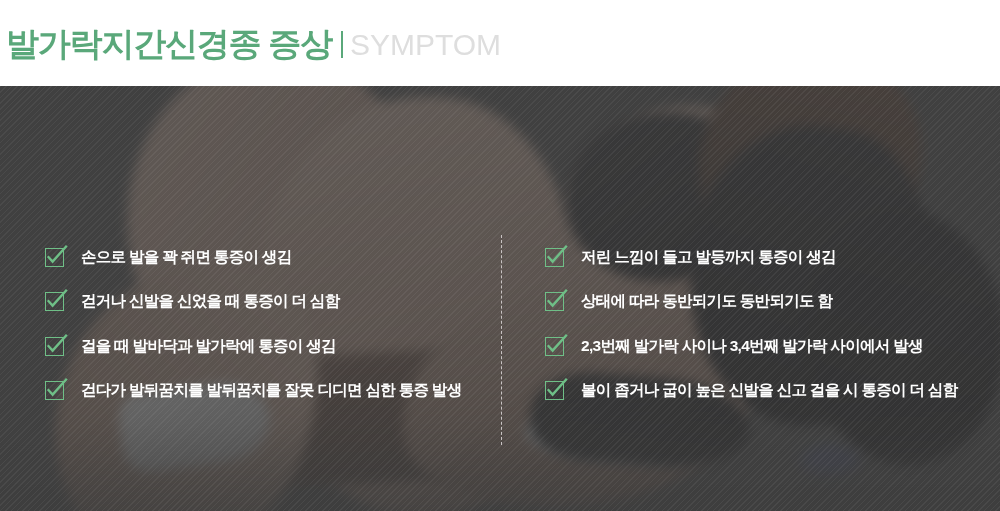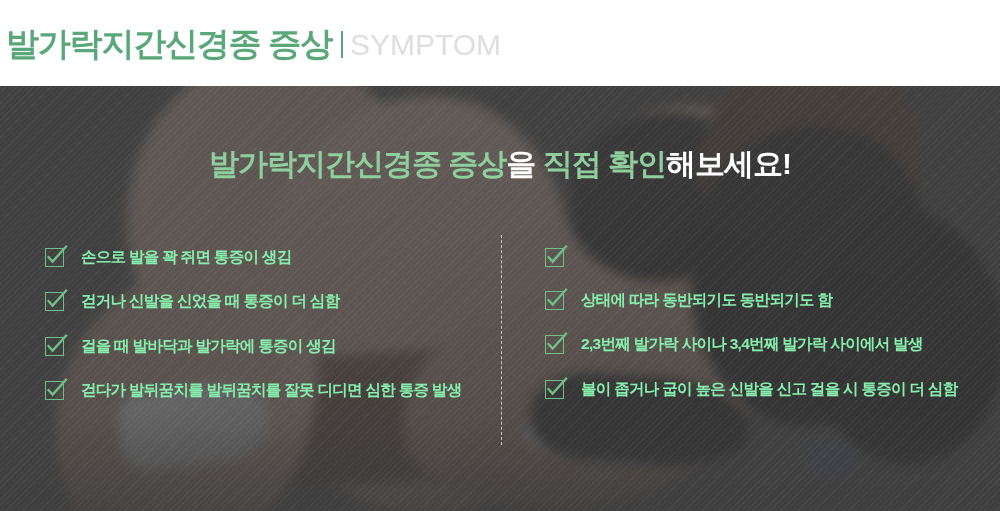--- a/index.html
+++ b/index.html
@@ -204,21 +204,21 @@
   }
   .chk {
     flex:0 0 auto;
     width:19px; height:19px;
     margin-right:17px;
     margin-top:2px;
     position:relative;
   }
   .chk svg { display:block; overflow:visible; }
   .item-label {
-    color:#86efac;
+    color:#ffffff;
     font-size:15.5px;
     font-weight:bold;
     line-height:1.45;
     letter-spacing:-0.7px;
   }
 </style>
 </head>
 <body>
 
 <div id="page">
@@ -249,79 +249,77 @@
       <div class="ph shoe-right"></div>
       <div class="ph blue-dot"></div>
       <div class="ph floor-shade"></div>
     </div>
 
     <div class="wash"></div>
     <div class="stripes"></div>
 
     <div class="content">
 
-      <div class="headline">
-        <span class="grn">발가락지간신경종 증상</span><span class="wht">을 </span><span class="grn">직접 확인</span><span class="wht">해보세요!</span>
+
+      <div class="divider"></div>
+
+      <div class="col col-left">
+
+        <div class="item">
+          <span class="chk">
+            <svg width="19" height="19" viewBox="0 0 19 19">
+              <rect x="0.5" y="0.5" width="18" height="18" fill="none" stroke="#6fbf87" stroke-width="1"></rect>
+              <path d="M3.6 9.2 L7.6 13.6 L21 -1.4" fill="none" stroke="#6fbf87" stroke-width="2.4" stroke-linecap="square"></path>
+            </svg>
+          </span>
+          <span class="item-label">손으로 발을 꽉 쥐면 통증이 생김</span>
+        </div>
+
+        <div class="item">
+          <span class="chk">
+            <svg width="19" height="19" viewBox="0 0 19 19">
+              <rect x="0.5" y="0.5" width="18" height="18" fill="none" stroke="#6fbf87" stroke-width="1"></rect>
+              <path d="M3.6 9.2 L7.6 13.6 L21 -1.4" fill="none" stroke="#6fbf87" stroke-width="2.4" stroke-linecap="square"></path>
+            </svg>
+          </span>
+          <span class="item-label">걷거나 신발을 신었을 때 통증이 더 심함</span>
+        </div>
+
+        <div class="item">
+          <span class="chk">
+            <svg width="19" height="19" viewBox="0 0 19 19">
+              <rect x="0.5" y="0.5" width="18" height="18" fill="none" stroke="#6fbf87" stroke-width="1"></rect>
+              <path d="M3.6 9.2 L7.6 13.6 L21 -1.4" fill="none" stroke="#6fbf87" stroke-width="2.4" stroke-linecap="square"></path>
+            </svg>
+          </span>
+          <span class="item-label">걸을 때 발바닥과 발가락에 통증이 생김</span>
+        </div>
+
+        <div class="item">
+          <span class="chk">
+            <svg width="19" height="19" viewBox="0 0 19 19">
+              <rect x="0.5" y="0.5" width="18" height="18" fill="none" stroke="#6fbf87" stroke-width="1"></rect>
+              <path d="M3.6 9.2 L7.6 13.6 L21 -1.4" fill="none" stroke="#6fbf87" stroke-width="2.4" stroke-linecap="square"></path>
+            </svg>
+          </span>
+          <span class="item-label">걷다가 발뒤꿈치를 발뒤꿈치를 잘못 디디면 심한 통증 발생</span>
+        </div>
+
       </div>
 
-      <div class="divider"></div>
-
-      <div class="col col-left">
-
-        <div class="item">
-          <span class="chk">
-            <svg width="19" height="19" viewBox="0 0 19 19">
-              <rect x="0.5" y="0.5" width="18" height="18" fill="none" stroke="#6fbf87" stroke-width="1"></rect>
-              <path d="M3.6 9.2 L7.6 13.6 L21 -1.4" fill="none" stroke="#6fbf87" stroke-width="2.4" stroke-linecap="square"></path>
-            </svg>
-          </span>
-          <span class="item-label">손으로 발을 꽉 쥐면 통증이 생김</span>
-        </div>
-
-        <div class="item">
-          <span class="chk">
-            <svg width="19" height="19" viewBox="0 0 19 19">
-              <rect x="0.5" y="0.5" width="18" height="18" fill="none" stroke="#6fbf87" stroke-width="1"></rect>
-              <path d="M3.6 9.2 L7.6 13.6 L21 -1.4" fill="none" stroke="#6fbf87" stroke-width="2.4" stroke-linecap="square"></path>
-            </svg>
-          </span>
-          <span class="item-label">걷거나 신발을 신었을 때 통증이 더 심함</span>
-        </div>
-
-        <div class="item">
-          <span class="chk">
-            <svg width="19" height="19" viewBox="0 0 19 19">
-              <rect x="0.5" y="0.5" width="18" height="18" fill="none" stroke="#6fbf87" stroke-width="1"></rect>
-              <path d="M3.6 9.2 L7.6 13.6 L21 -1.4" fill="none" stroke="#6fbf87" stroke-width="2.4" stroke-linecap="square"></path>
-            </svg>
-          </span>
-          <span class="item-label">걸을 때 발바닥과 발가락에 통증이 생김</span>
-        </div>
-
-        <div class="item">
-          <span class="chk">
-            <svg width="19" height="19" viewBox="0 0 19 19">
-              <rect x="0.5" y="0.5" width="18" height="18" fill="none" stroke="#6fbf87" stroke-width="1"></rect>
-              <path d="M3.6 9.2 L7.6 13.6 L21 -1.4" fill="none" stroke="#6fbf87" stroke-width="2.4" stroke-linecap="square"></path>
-            </svg>
-          </span>
-          <span class="item-label">걷다가 발뒤꿈치를 발뒤꿈치를 잘못 디디면 심한 통증 발생</span>
-        </div>
-
-      </div>
-
       <div class="col col-right">
 
         <div class="item">
           <span class="chk">
             <svg width="19" height="19" viewBox="0 0 19 19">
               <rect x="0.5" y="0.5" width="18" height="18" fill="none" stroke="#6fbf87" stroke-width="1"></rect>
               <path d="M3.6 9.2 L7.6 13.6 L21 -1.4" fill="none" stroke="#6fbf87" stroke-width="2.4" stroke-linecap="square"></path>
             </svg>
           </span>
+          <span class="item-label">저린 느낌이 들고 발등까지 통증이 생김</span>
         </div>
 
         <div class="item">
           <span class="chk">
             <svg width="19" height="19" viewBox="0 0 19 19">
               <rect x="0.5" y="0.5" width="18" height="18" fill="none" stroke="#6fbf87" stroke-width="1"></rect>
               <path d="M3.6 9.2 L7.6 13.6 L21 -1.4" fill="none" stroke="#6fbf87" stroke-width="2.4" stroke-linecap="square"></path>
             </svg>
           </span>
           <span class="item-label">상태에 따라 동반되기도 동반되기도 함</span>

